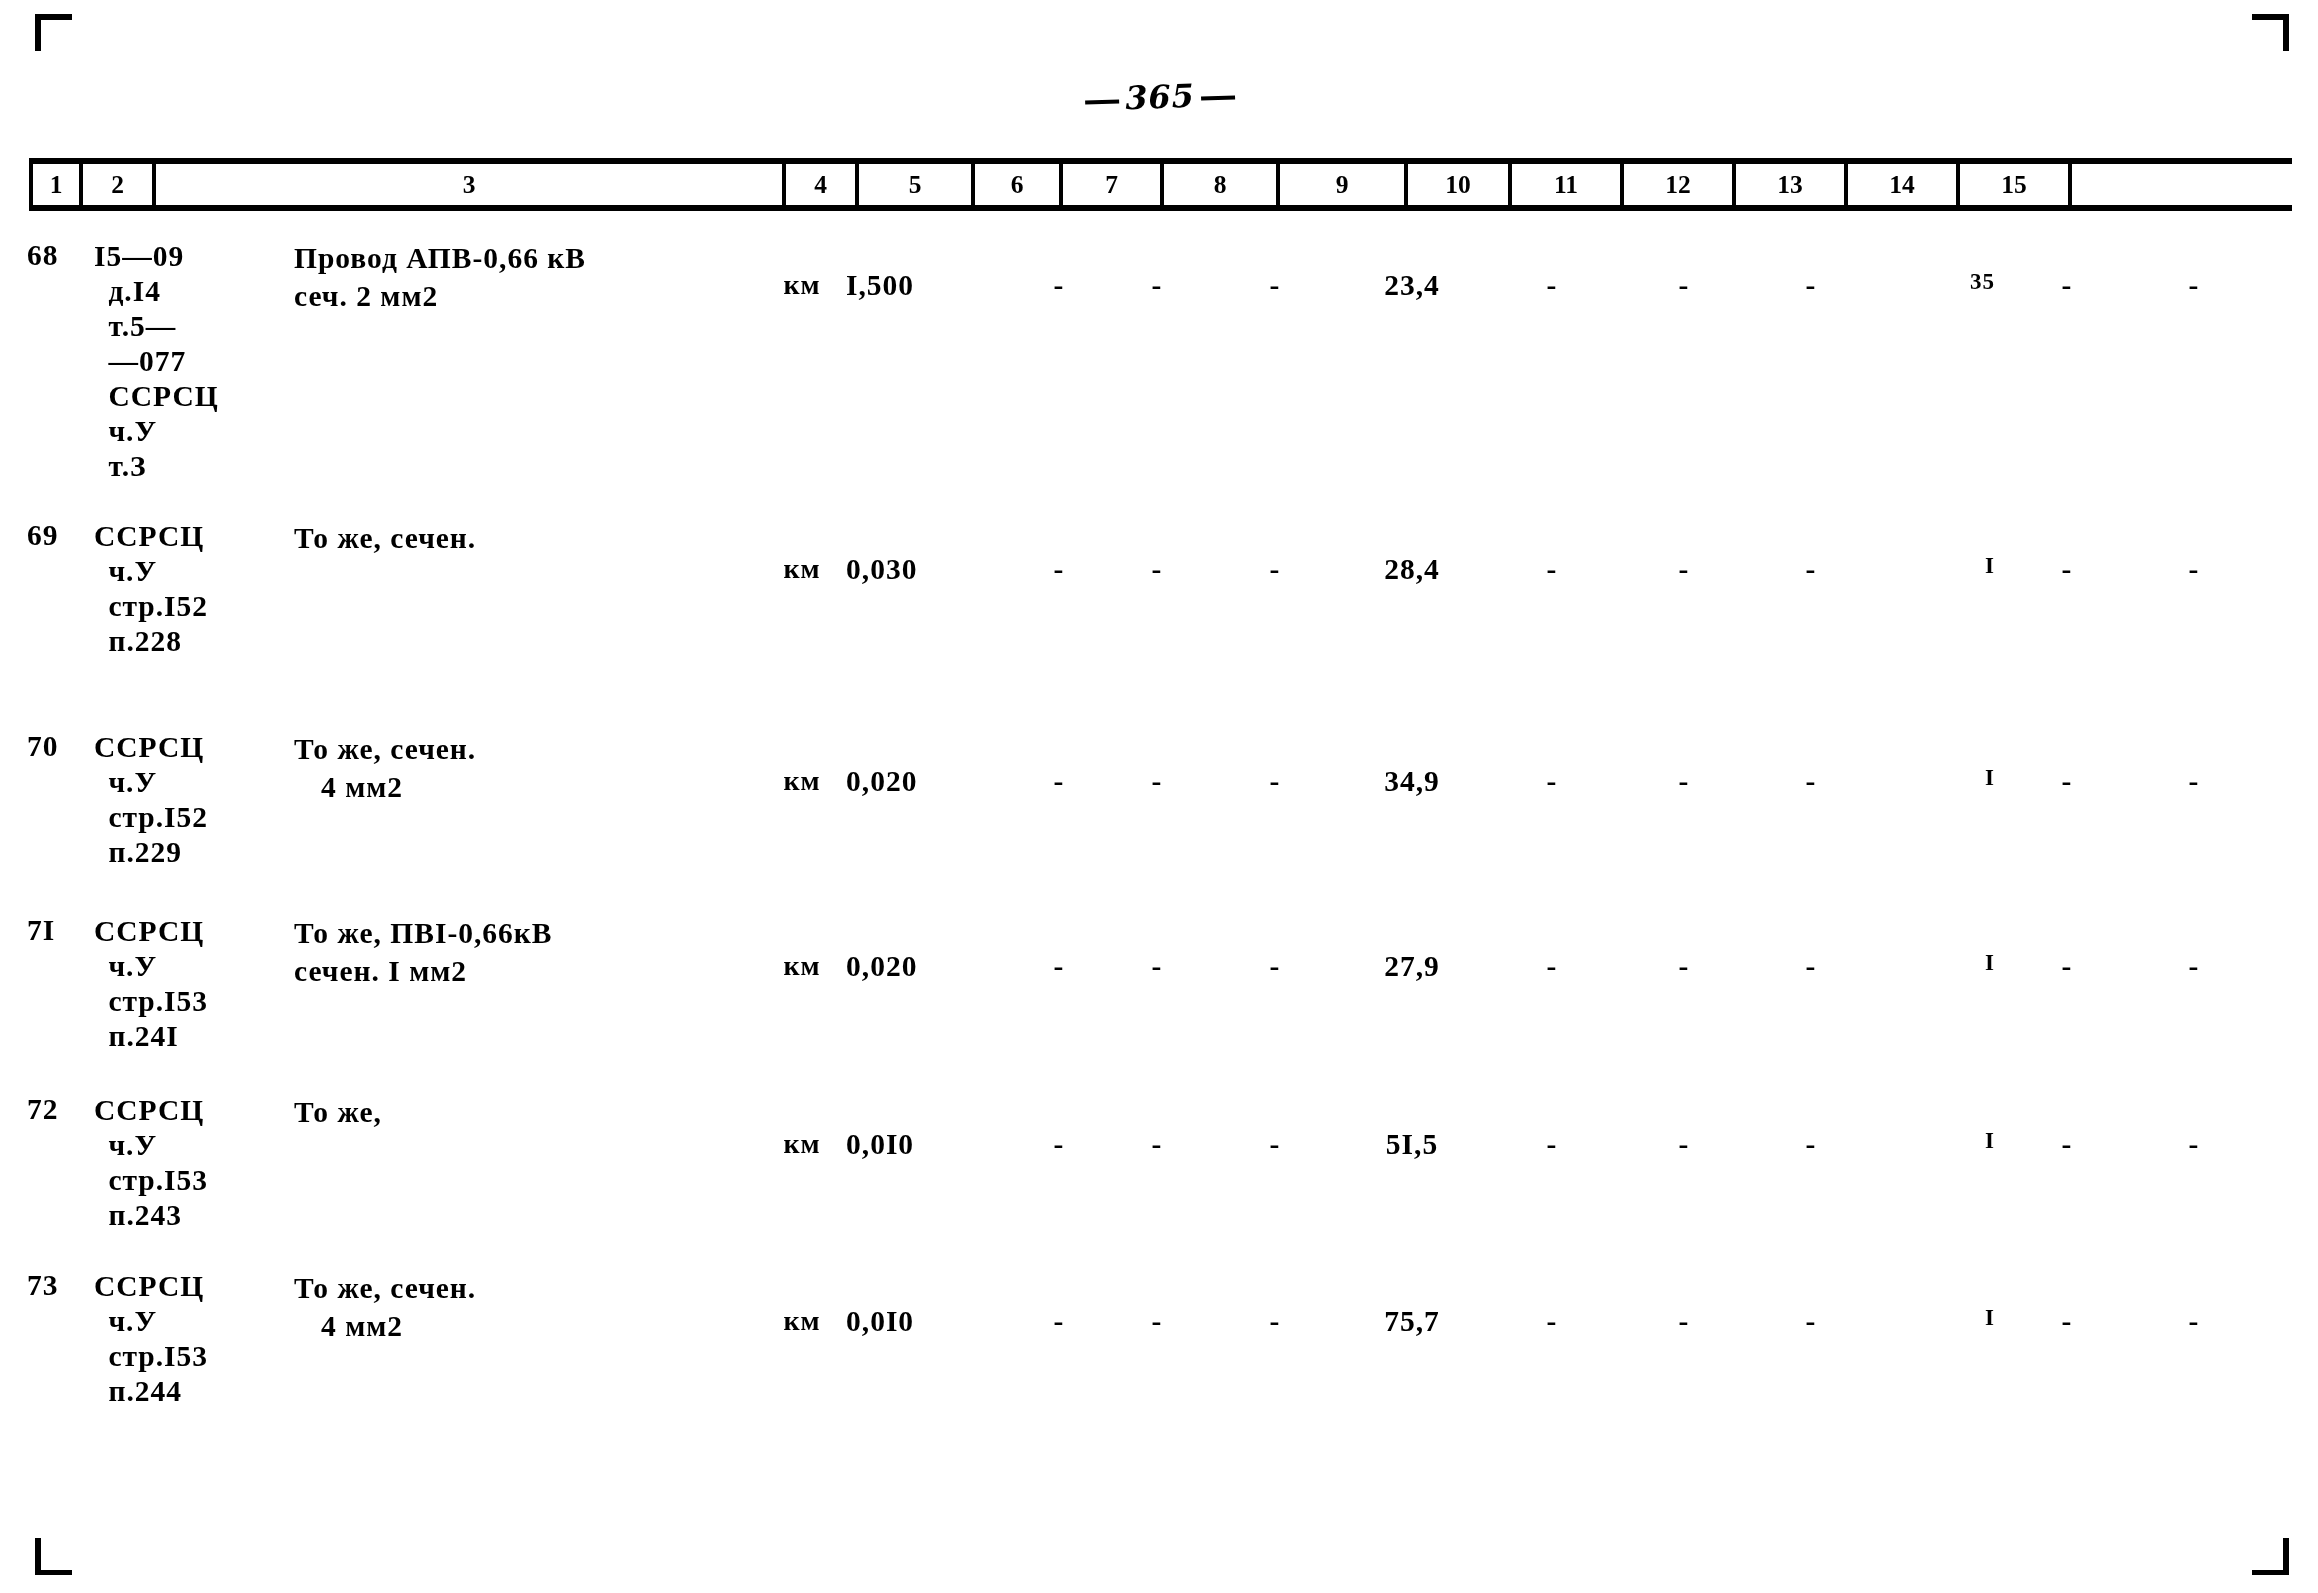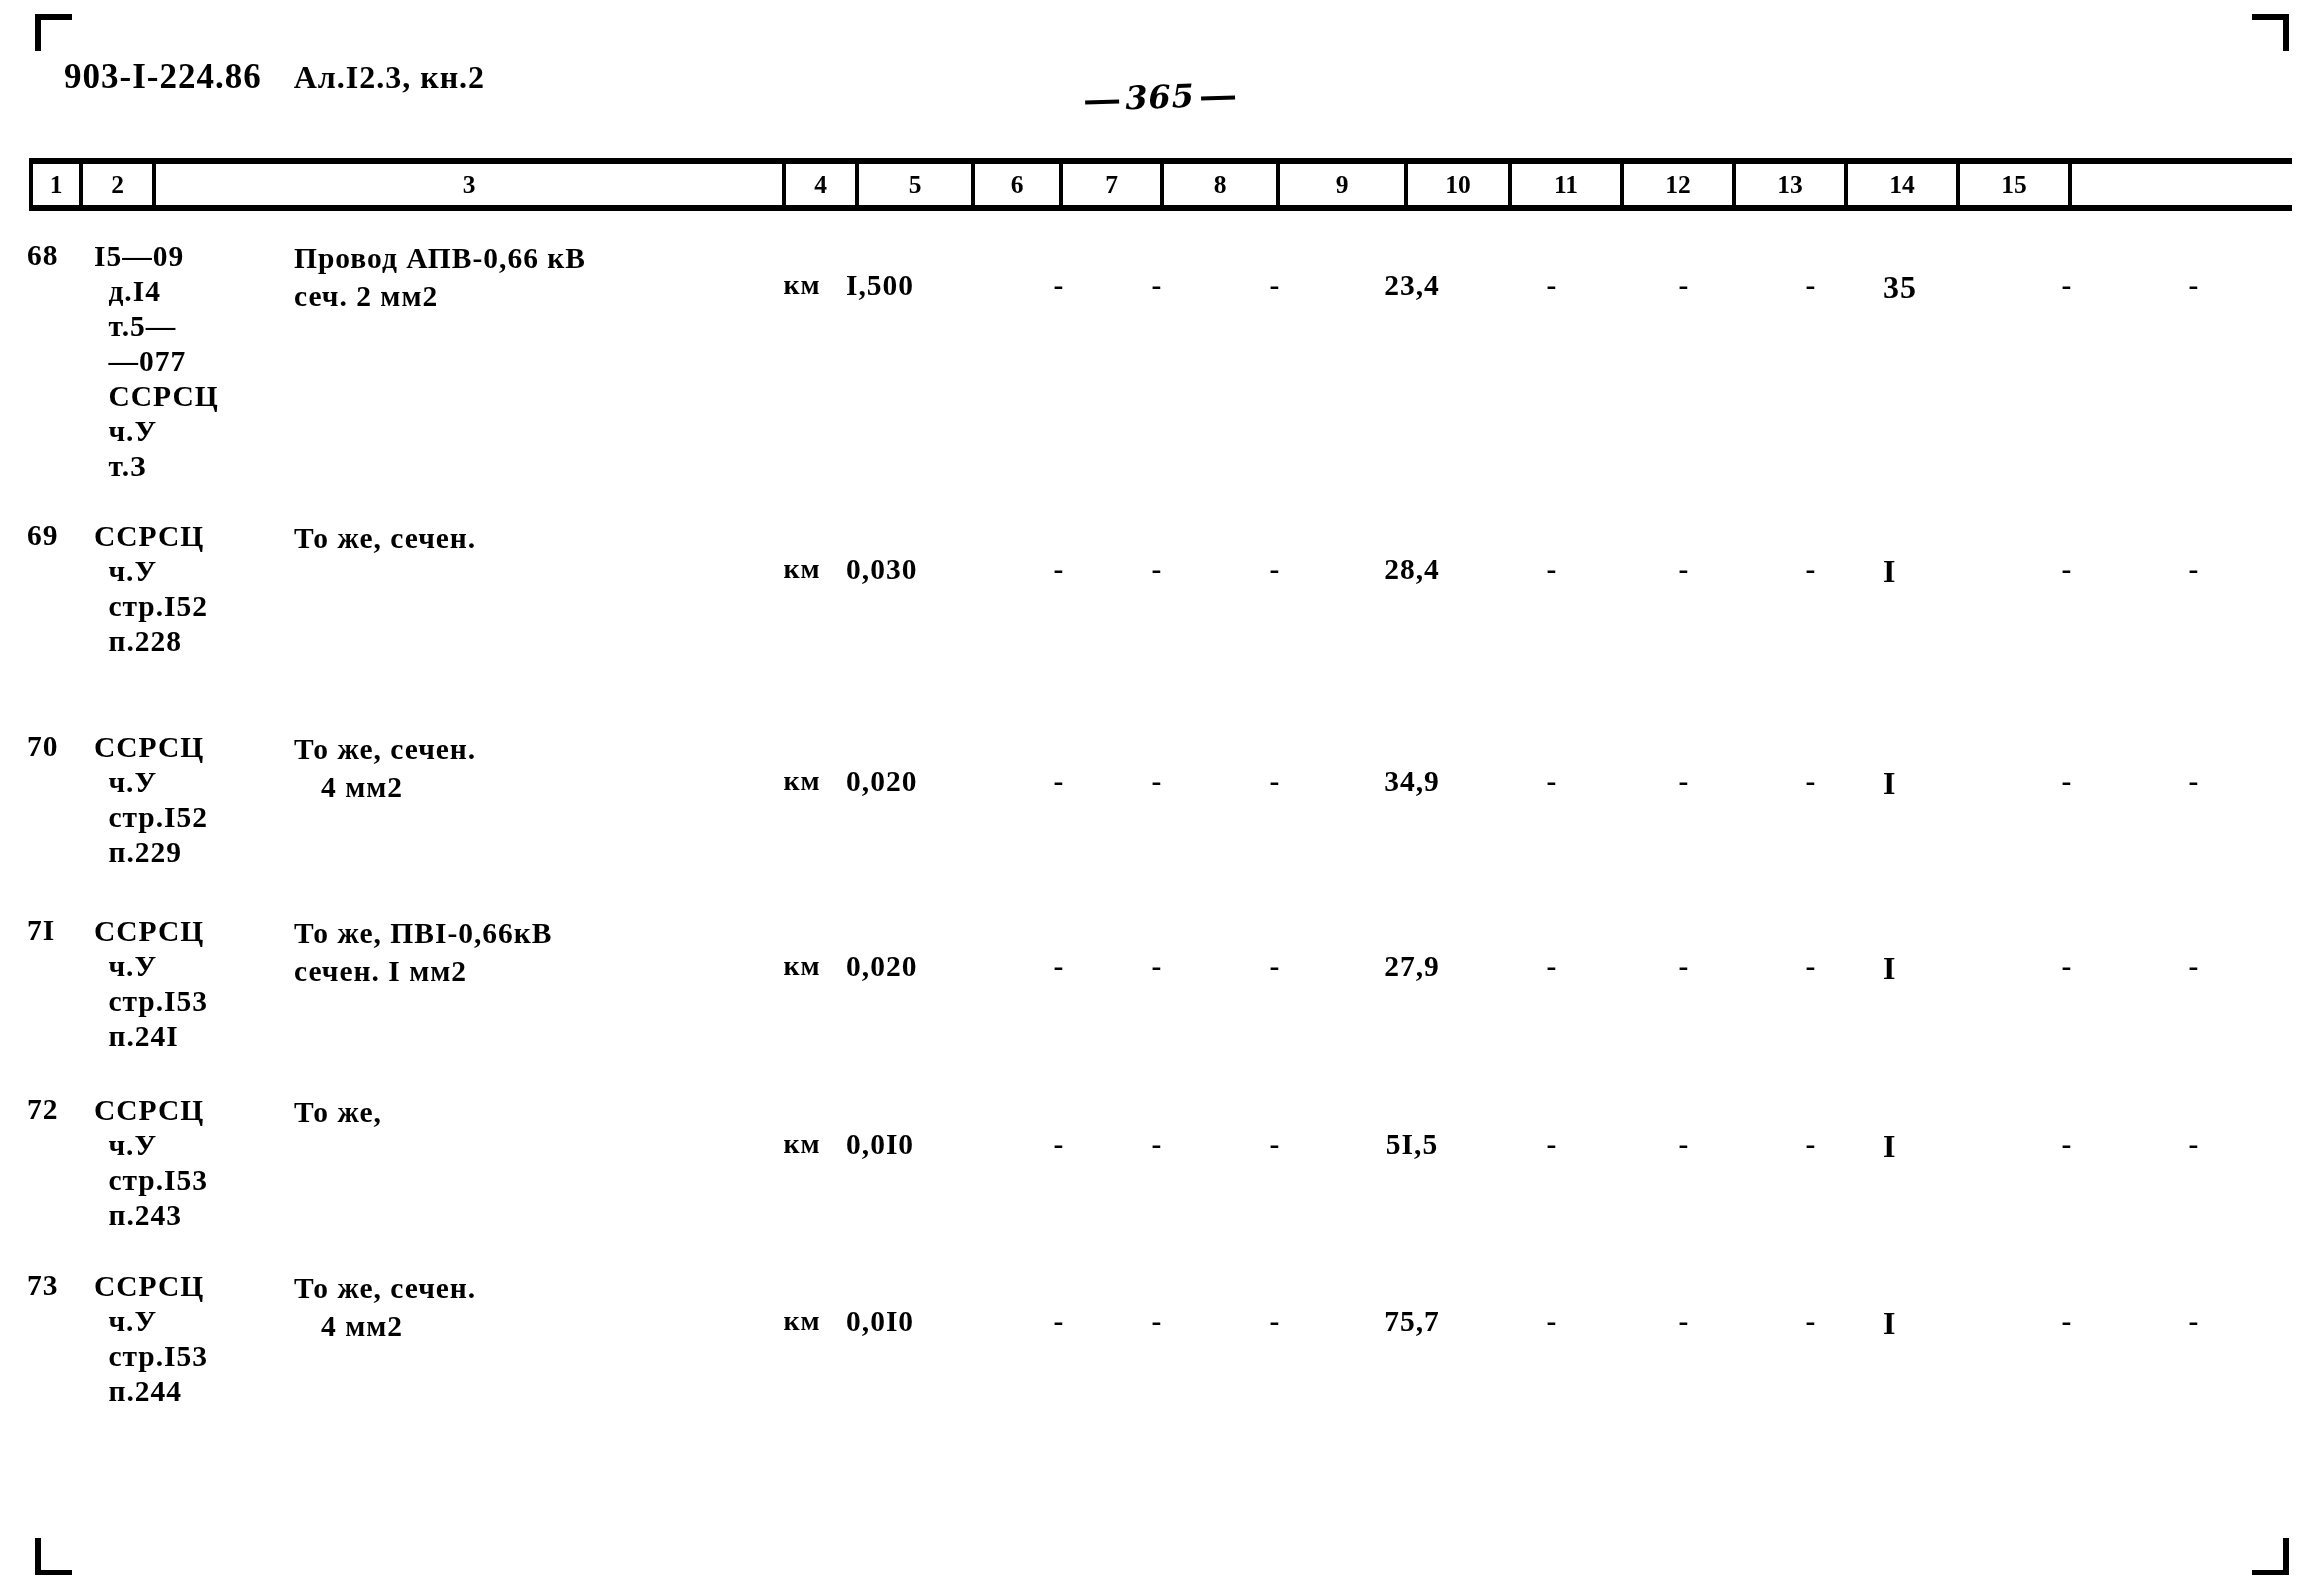--- a/index.html
+++ b/index.html
@@ -96,21 +96,21 @@
     position:absolute;left:766px;width:72px;text-align:center;font-size:28px;
   }
   .c-v5{position:absolute;left:846px;width:152px;text-align:left;font-size:29.5px;}
   .c-v6{position:absolute;left:1015px;width:88px;text-align:center;font-size:29.5px;}
   .c-v7{position:absolute;left:1109px;width:96px;text-align:center;font-size:29.5px;}
   .c-v8{position:absolute;left:1219px;width:112px;text-align:center;font-size:29.5px;}
   .c-v9{position:absolute;left:1348px;width:128px;text-align:center;font-size:29.5px;}
   .c-v10{position:absolute;left:1500px;width:104px;text-align:center;font-size:29.5px;}
   .c-v11{position:absolute;left:1628px;width:112px;text-align:center;font-size:29.5px;}
   .c-v12{position:absolute;left:1755px;width:112px;text-align:center;font-size:29.5px;}
-  .c-v13{position:absolute;left:1883px;width:112px;text-align:left;font-size:32px;}
+  .c-v13{position:absolute;left:1883px;width:112px;text-align:right;font-size:23px;}
   .c-v14{position:absolute;left:2011px;width:112px;text-align:center;font-size:29.5px;}
   .c-v15{position:absolute;left:2138px;width:112px;text-align:center;font-size:29.5px;}
 
   .dash-cell{font-weight:bold;}
 </style>
 </head>
 <body>
 
 <div class="page">
 
@@ -124,23 +124,20 @@
     </div>
   <div class="corner c-bl">
       <i class="h"></i>
       <i class="v"></i>
     </div>
   <div class="corner c-br">
       <i class="h"></i>
       <i class="v"></i>
     </div>
 
-  <div class="doc-head tw">
-    <span class="code">903-I-224.86</span><span class="album">Ал.I2.3, кн.2</span>
-  </div>
 
   <div class="pageno">
     <span class="dash"></span><span class="num">365</span><span class="dash"></span>
   </div>
 
   <div class="hdr-rule"></div>
   <div class="hdr-row" id="hdr-row">
       <div class="cell" style="width: 54px; flex: 0 0 54px;">1</div>
       <div class="cell" style="width: 73px; flex: 0 0 73px;">2</div>
       <div class="cell" style="width: 630px; flex: 0 0 630px;">3</div>

